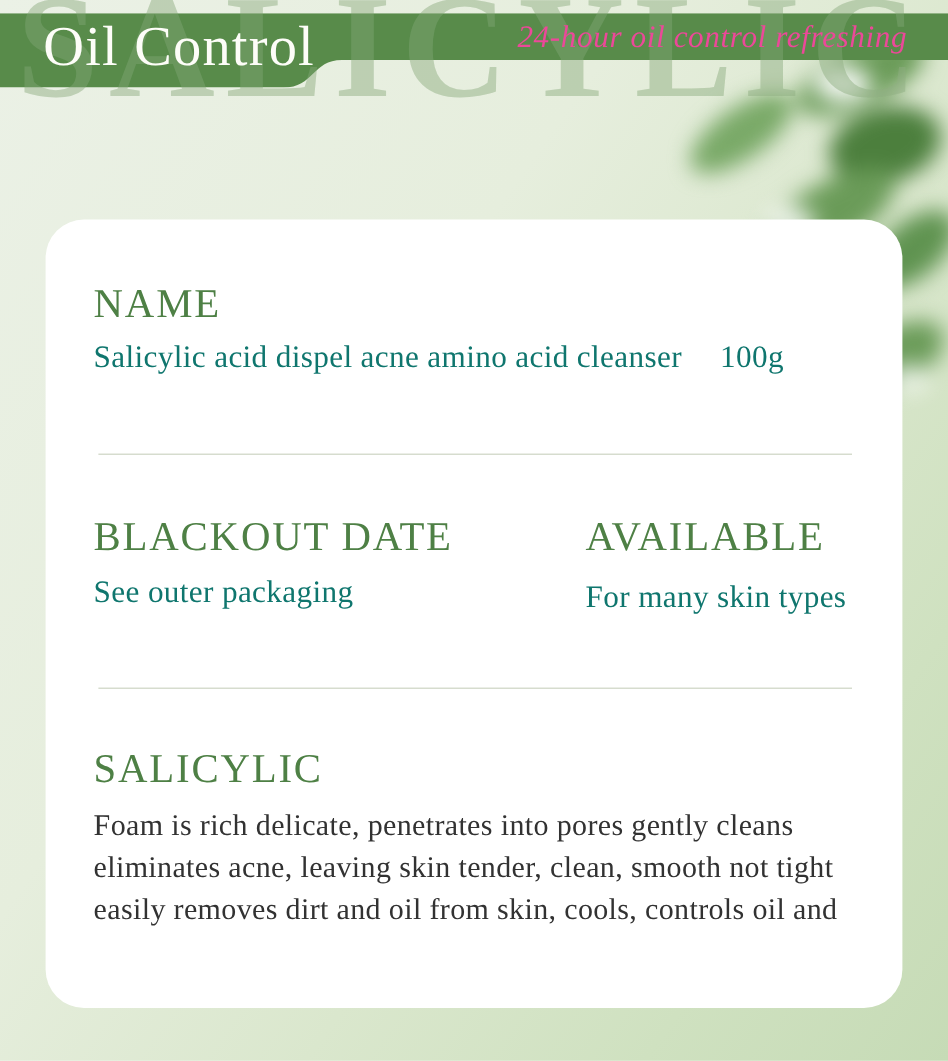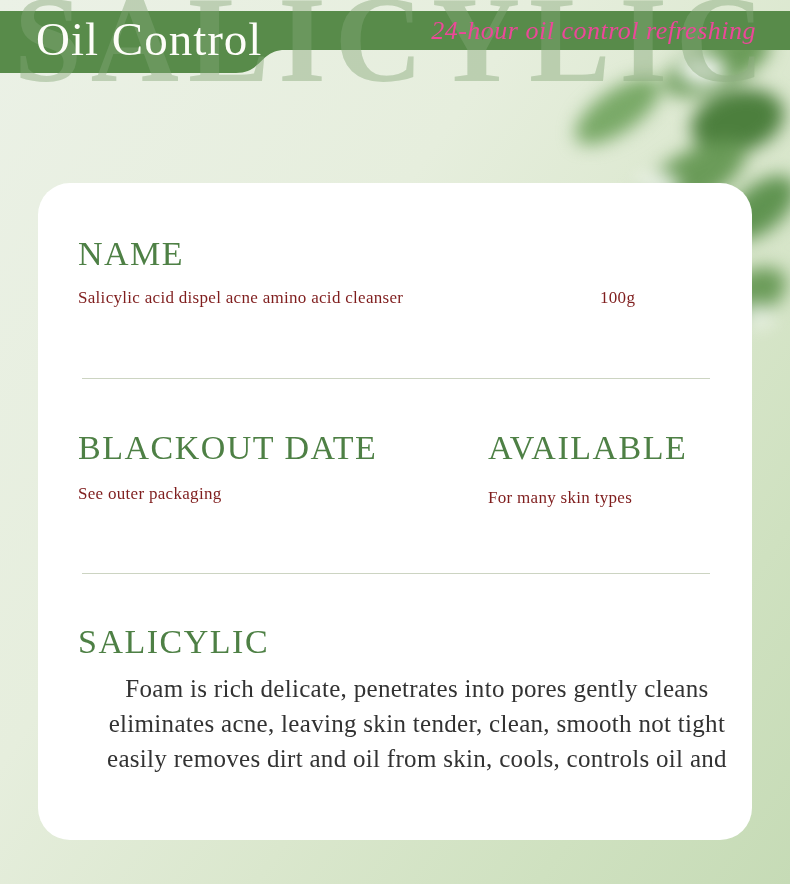--- a/index.html
+++ b/index.html
@@ -56,45 +56,43 @@
     letter-spacing: 0.5px;
   }
 
   
   .card {
     position: absolute; left: 38px; top: 183px;
     width: 714px; height: 657px;
     background: #ffffff;
     border-radius: 32px;
     z-index: 5;
-    text-align: center;
   }
   .heading {
     position: absolute;
     color: #4e8045;
     font-size: 34px; line-height: 38px;
     letter-spacing: 1.5px;
   }
   .value-text {
     position: absolute;
-    color: #7f1d1d;
-    font-size: 17px; line-height: 30px;
+    color: #0f766e;
+    font-size: 26px; line-height: 30px;
     letter-spacing: 0.3px;
   }
   .divider {
     position: absolute; left: 44px;
     width: 628px; height: 1px;
     background: #ccd4c2;
   }
   .para-line {
     color: #323232;
     font-size: 25px; line-height: 35px;
     letter-spacing: 0.3px;
     white-space: nowrap;
-    margin-left: 29px;
   }
   .benefits-para { position: absolute; left: 40px; top: 488px; }
 
   .pos-name-heading   { left: 40px; top: 52px; }
   .pos-name-value     { left: 40px; top: 100px; }
   .pos-net-weight     { left: 562px; top: 100px; }
   .pos-divider-1      { top: 195px; }
   .pos-blackout-head  { left: 40px; top: 246px; }
   .pos-available-head { left: 450px; top: 246px; }
   .pos-blackout-val   { left: 40px; top: 296px; }

